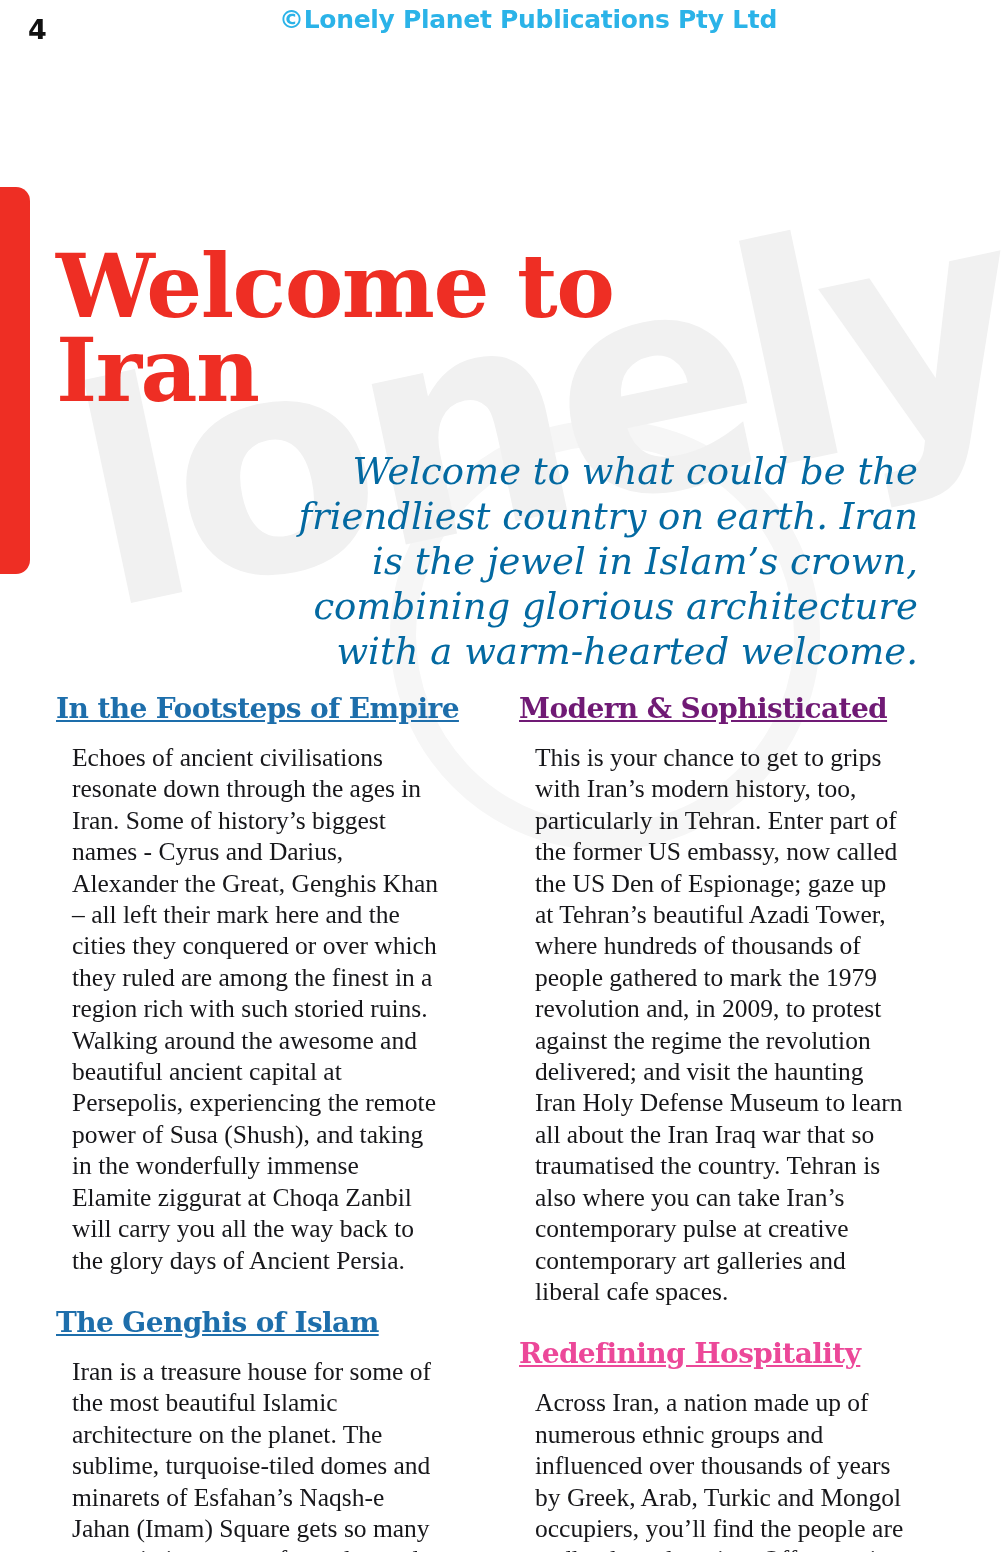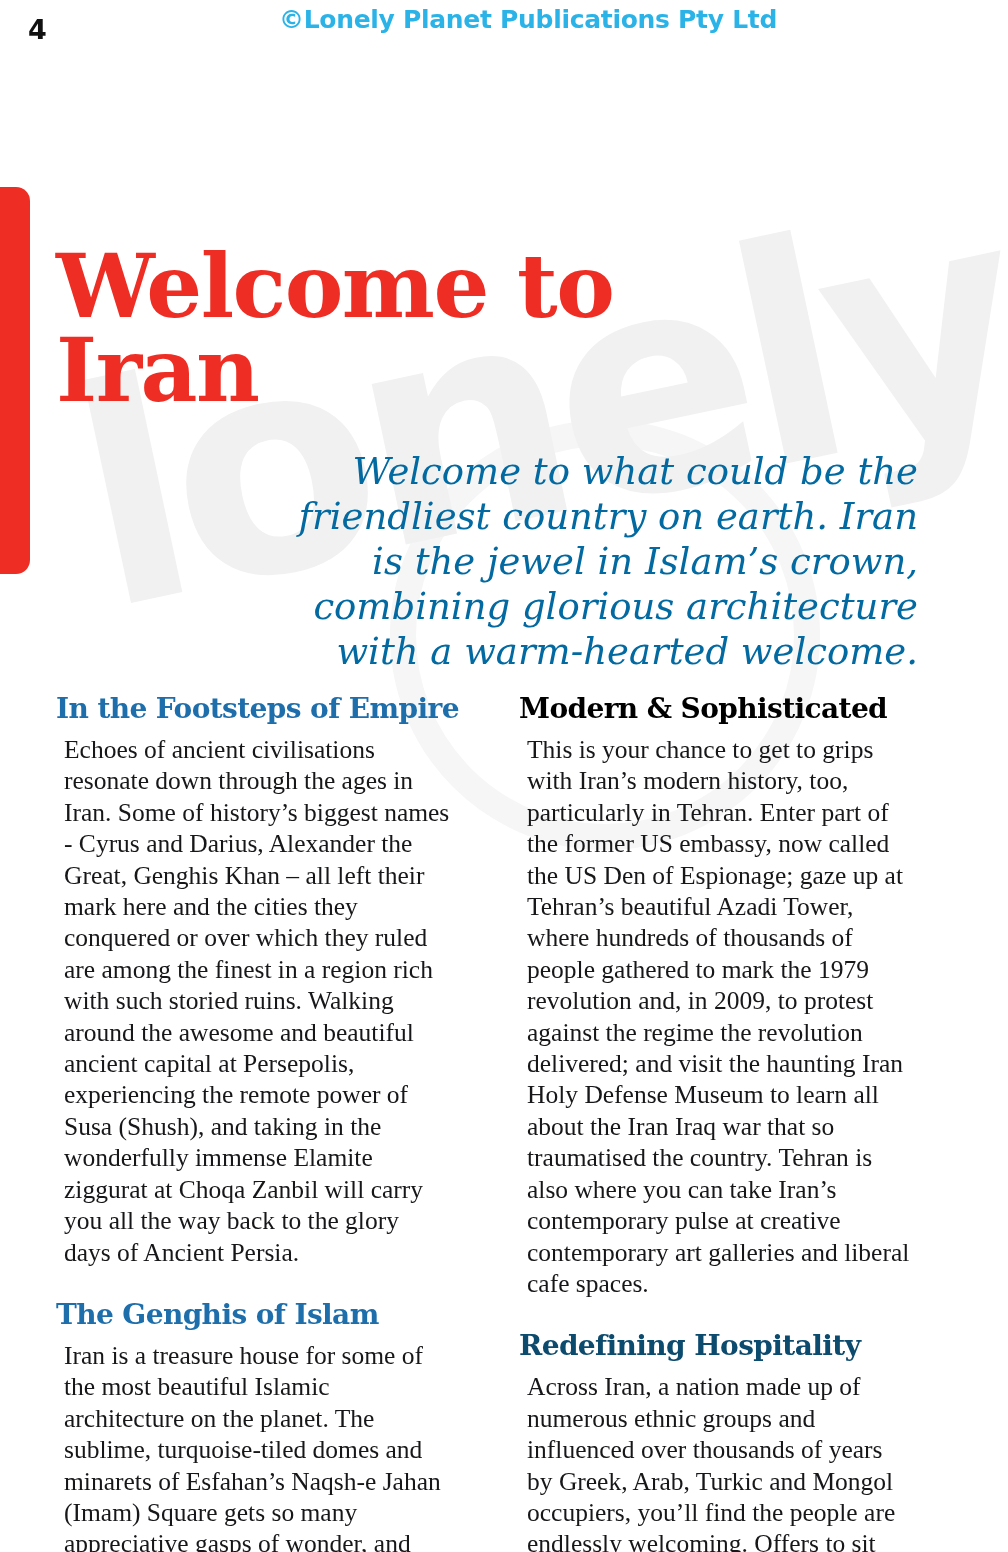--- a/index.html
+++ b/index.html
@@ -143,27 +143,28 @@
     margin-top: 30px;
   }
   .section-heading {
     font-family: "DejaVu Serif", serif;
     font-weight: 700;
     font-size: 28px;
     line-height: 34px;
     letter-spacing: -0.6px;
     color: #1d6eab;
     margin: 0 0 7px 0;
+    text-decoration: underline;
   }
   .section-body {
     font-family: "Liberation Serif", serif;
     font-size: 25.5px;
     line-height: 31.4px;
     color: #17171a;
-    margin: 8px;
+    margin: 16px;
     text-align: left;
     white-space: pre-line;
   }
 </style>
 </head>
 <body>
 
 <div id="page">
 
   <div id="watermark">
@@ -192,24 +193,24 @@
         <p class="section-body" style="color: rgb(23, 23, 26);">Echoes of ancient civilisations resonate down through the ages in Iran. Some of history’s biggest names - Cyrus and Darius, Alexander the Great, Genghis Khan – all left their mark here and the cities they conquered or over which they ruled are among the finest in a region rich with such storied ruins. Walking around the awesome and beautiful ancient capital at Persepolis, experiencing the remote power of Susa (Shush), and taking in the wonderfully immense Elamite ziggurat at Choqa Zanbil will carry you all the way back to the glory days of Ancient Persia.</p>
       </div>
       <div class="section">
         <h2 class="section-heading" style="color: rgb(29, 110, 171);">The Genghis of Islam</h2>
         <p class="section-body" style="color: rgb(23, 23, 26);">Iran is a treasure house for some of the most beautiful Islamic architecture on the planet. The sublime, turquoise-tiled domes and minarets of Esfahan’s Naqsh-e Jahan (Imam) Square gets so many appreciative gasps of wonder, and rightly so, but there are utterly magnificent rivals elsewhere, in Yazd and Shiraz among others. And it’s not just the mosques – the palaces (especially in Tehran), gardens (everywhere, but Kashan really shines) and artfully conceived bridges and other public buildings all lend grace and beauty to cities across the country</p>
       </div>
     </div>
 
     <div class="column">
       <div class="section">
-        <h2 class="section-heading" style="color: #000000;">Modern &amp; Sophisticated</h2>
+        <h2 class="section-heading" style="color: #701a75;">Modern &amp; Sophisticated</h2>
         <p class="section-body" style="color: rgb(23, 23, 26);">This is your chance to get to grips with Iran’s modern history, too, particularly in Tehran. Enter part of the former US embassy, now called the US Den of Espionage; gaze up at Tehran’s beautiful Azadi Tower, where hundreds of thousands of people gathered to mark the 1979 revolution and, in 2009, to protest against the regime the revolution delivered; and visit the haunting Iran Holy Defense Museum to learn all about the Iran Iraq war that so traumatised the country. Tehran is also where you can take Iran’s contemporary pulse at creative contemporary art galleries and liberal cafe spaces.</p>
       </div>
       <div class="section">
-        <h2 class="section-heading" style="color: #0c4a6e;">Redefining Hospitality</h2>
+        <h2 class="section-heading" style="color: #ec4899;">Redefining Hospitality</h2>
         <p class="section-body" style="color: rgb(23, 23, 26);">Across Iran, a nation made up of numerous ethnic groups and influenced over thousands of years by Greek, Arab, Turkic and Mongol occupiers, you’ll find the people are endlessly welcoming. Offers to sit down for tea will be an everyday occurrence, and if you spend any time at all with Iranians, you’ll often find yourself invited to share a meal in someone’s home. Say yes whenever you can, and through it experience first-hand, Iranian culture, ancient, sophisticated and warm. It’s these experiences that will live longest in the memory.</p>
       </div>
     </div>
 
   </div>
 
 </div>
 
 </body></html>

